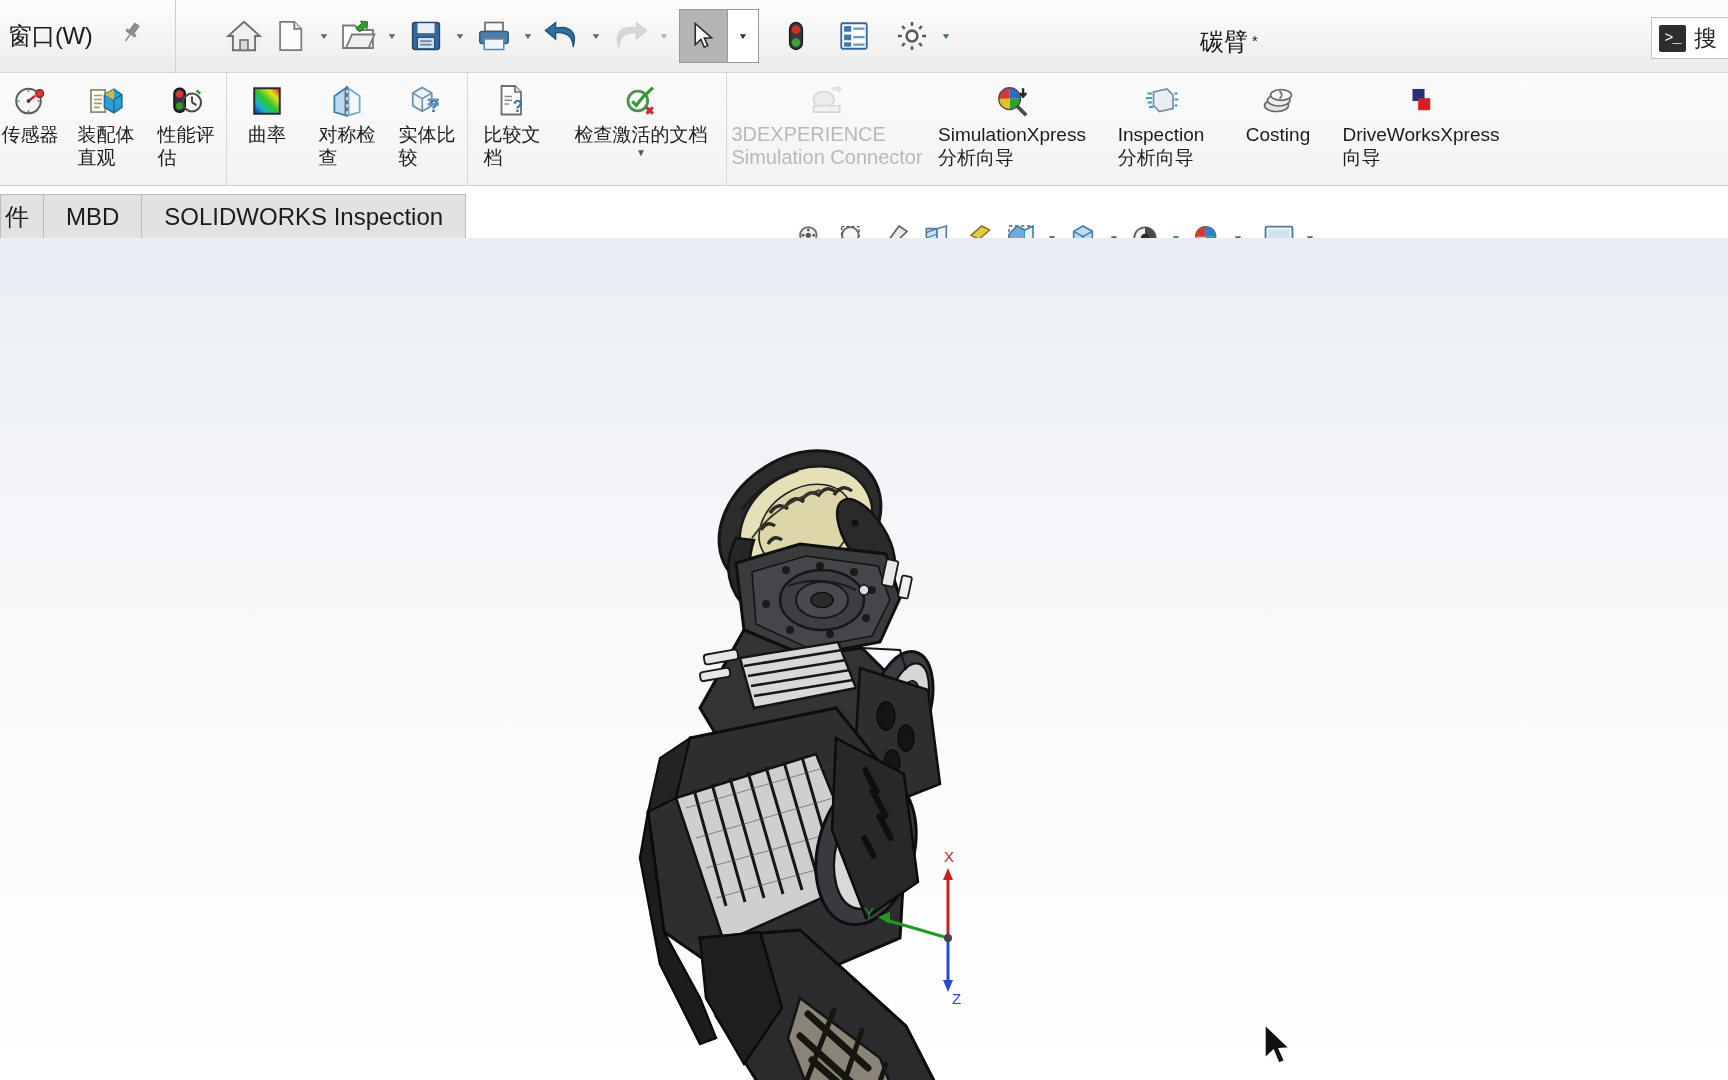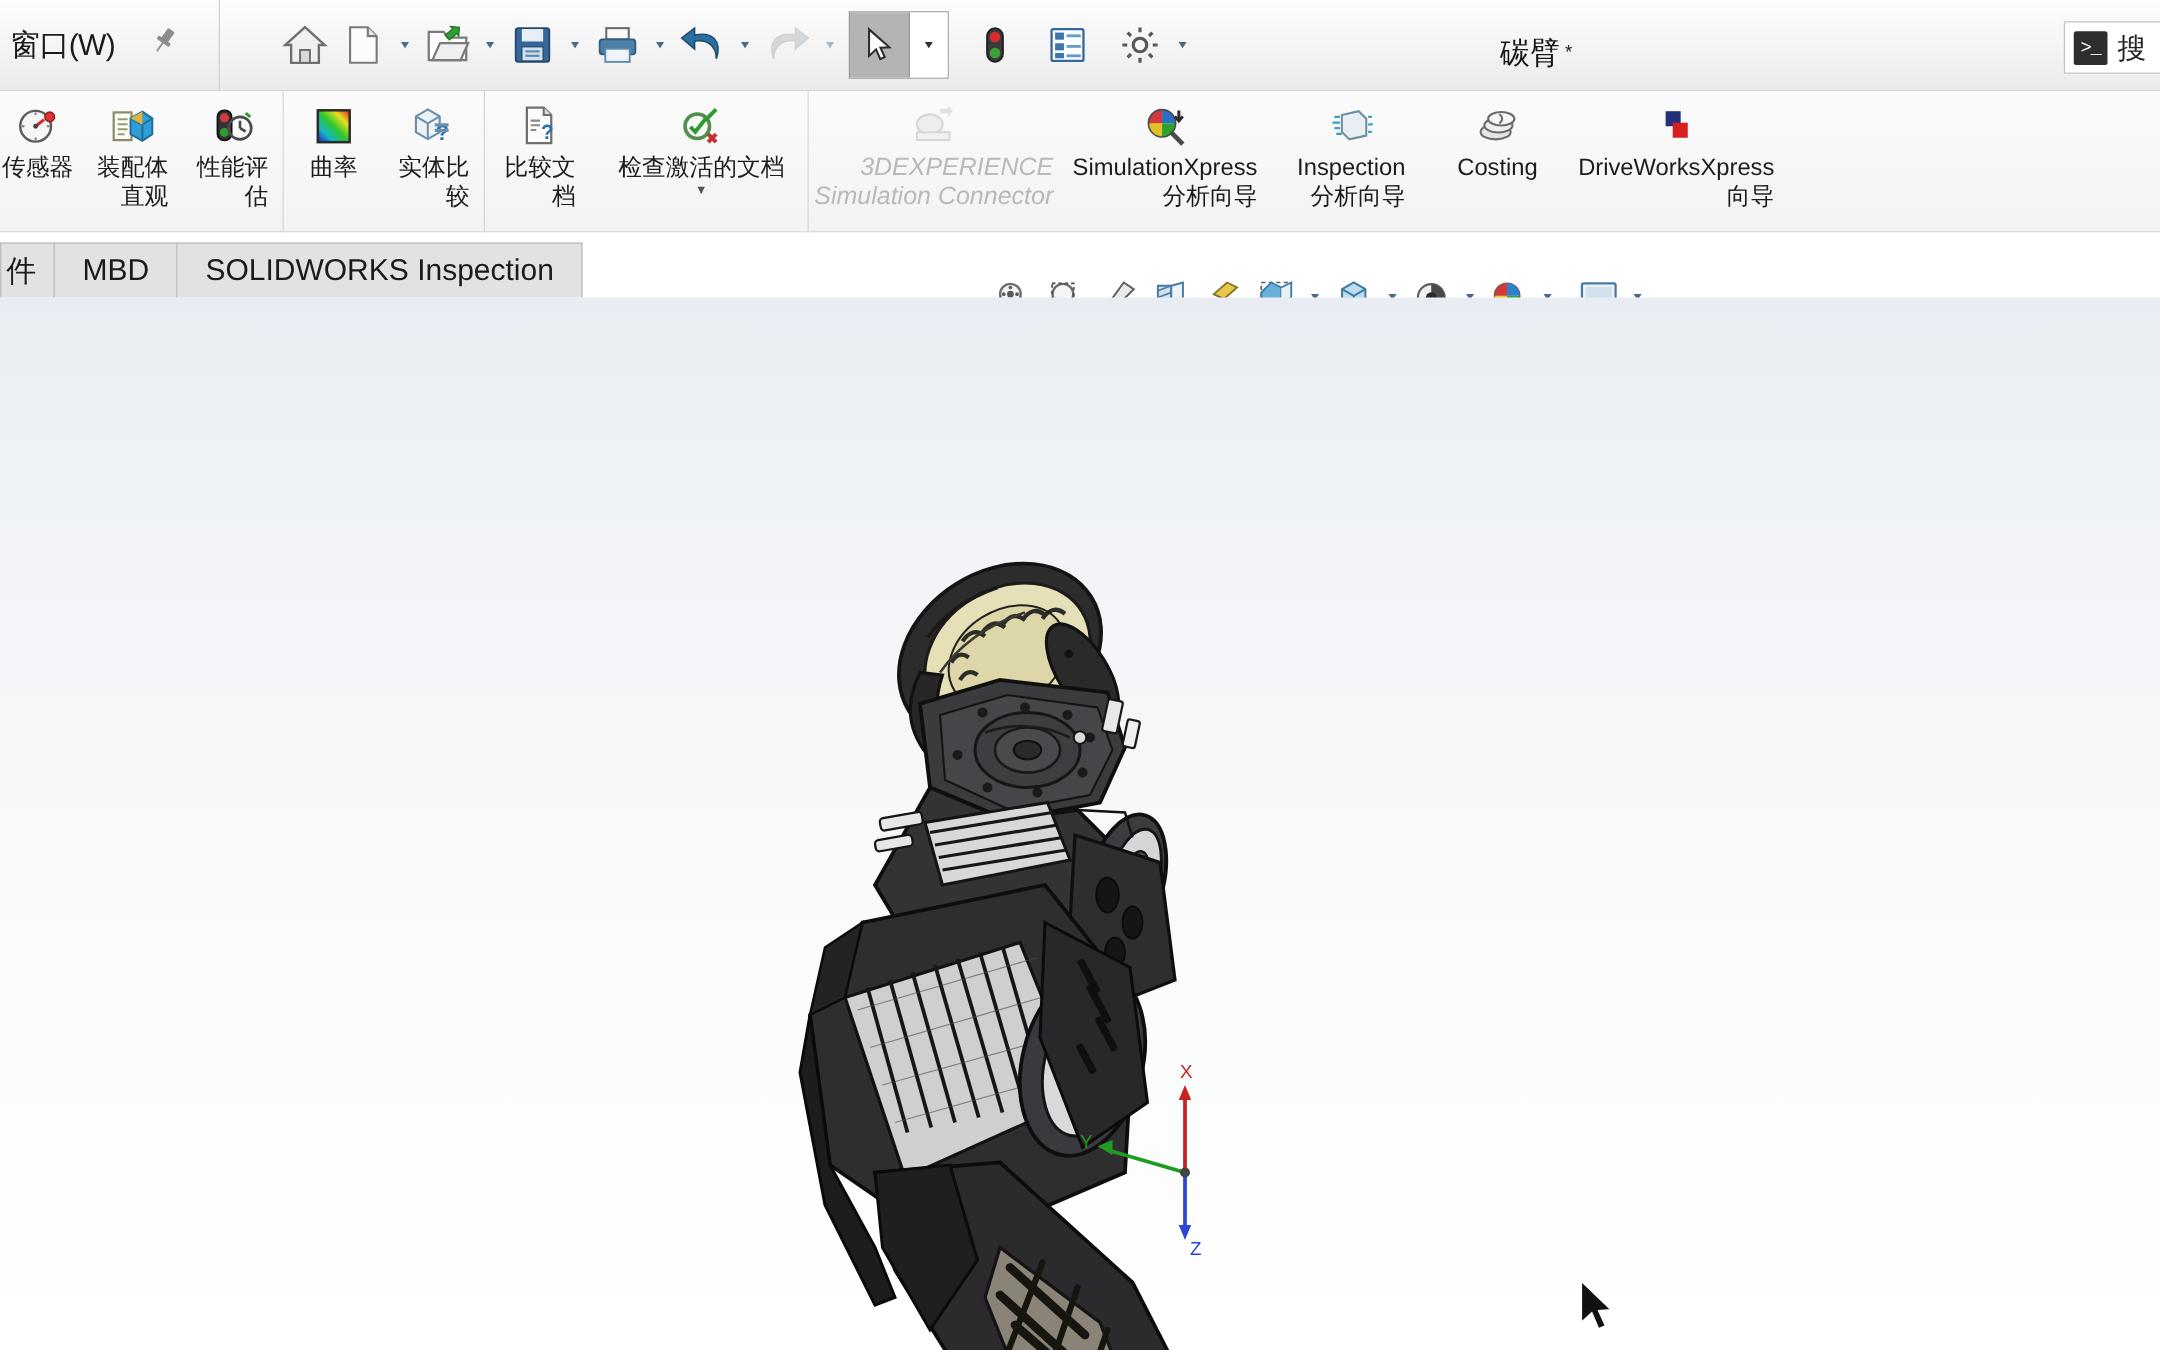--- a/index.html
+++ b/index.html
@@ -84,24 +84,24 @@
   }
   .rgroup { display: flex; align-items: flex-start; height: 113px; padding: 0 0px; }
   .rgroup + .rgroup { border-left: 1px solid #d7d7d7; }
   .ritem {
     width: 80px; display: flex; flex-direction: column; align-items: center;
     padding-top: 8px; cursor: default;
   }
   .ritem.wide { width: 158px; }
   .ritem .ricon { height: 40px; display: flex; align-items: center; justify-content: center; }
   .ritem .rlabel {
-    font-size: 19px; line-height: 23px; text-align: right; color: #1c1c1c;
+    font-size: 19px; line-height: 23px; text-align: left; color: #1c1c1c;
     margin-top: 2px; word-break: keep-all;
   }
-  .ritem.disabled .rlabel { color: #b9b9b9; font-style: italic; }
+  .ritem.disabled .rlabel { color: #b9b9b9; }
   .ritem.disabled .ricon { opacity: 0.35; }
   .ritem .rcaret { font-size: 10px; color: #555; margin-top: 1px; }
 
   
   .tabstrip {
     position: absolute; left: 0; top: 186px; width: 1728px; height: 52px;
     background: #ffffff;
   }
   .tabs { display: flex; align-items: flex-end; height: 52px; }
   .tab {
@@ -325,20 +325,31 @@
                 <stop offset="75%" stop-color="#e8e020"></stop>
               <stop offset="100%" stop-color="#e02020"></stop>
             </linearGradient>
           </defs>
           <rect x="3" y="3" width="18" height="18" fill="url(#cgr)" stroke="#2a2a2a" stroke-width="1.4"></rect>
         </svg>
       </span>
       <span class="rlabel">曲率</span>
     </div>
 
+    <div class="ritem">
+      <span class="ricon">
+        <svg width="38" height="38" viewBox="0 0 24 24">
+          <path d="M11 4 L4 9 L4 19 L11 21 Z" fill="#bcd9ef" stroke="#3e7fae" stroke-width="1.1"></path>
+          <path d="M13 4 L20 9 L20 19 L13 21 Z" fill="#f3f8fc" stroke="#7aa7c6" stroke-width="1.1"></path>
+          <path d="M12 2.5 L12 22" stroke="#5a5a5a" stroke-width="1" stroke-dasharray="2.5 2"></path>
+        </svg>
+      </span>
+      <span class="rlabel" style="white-space:pre-line">对称检
+查</span>
+    </div>
 
     <div class="ritem">
       <span class="ricon">
         <svg width="38" height="38" viewBox="0 0 24 24">
           <path d="M3 7 L9 3.5 L15 7 L15 15 L9 18.5 L3 15 Z" fill="#eef3f7" stroke="#6b8fa8" stroke-width="1.1"></path>
           <path d="M3 7 L9 10.5 L15 7 M9 10.5 L9 18.5" fill="none" stroke="#6b8fa8" stroke-width="1"></path>
           <text x="13" y="19" font-size="11" font-family="Liberation Sans, sans-serif" fill="#2f6fae" font-weight="bold">?</text>
           <rect x="12.5" y="10.5" width="7" height="1.6" fill="#6b8fa8"></rect>
           <rect x="12.5" y="13.3" width="7" height="1.6" fill="#6b8fa8"></rect>
         </svg>

